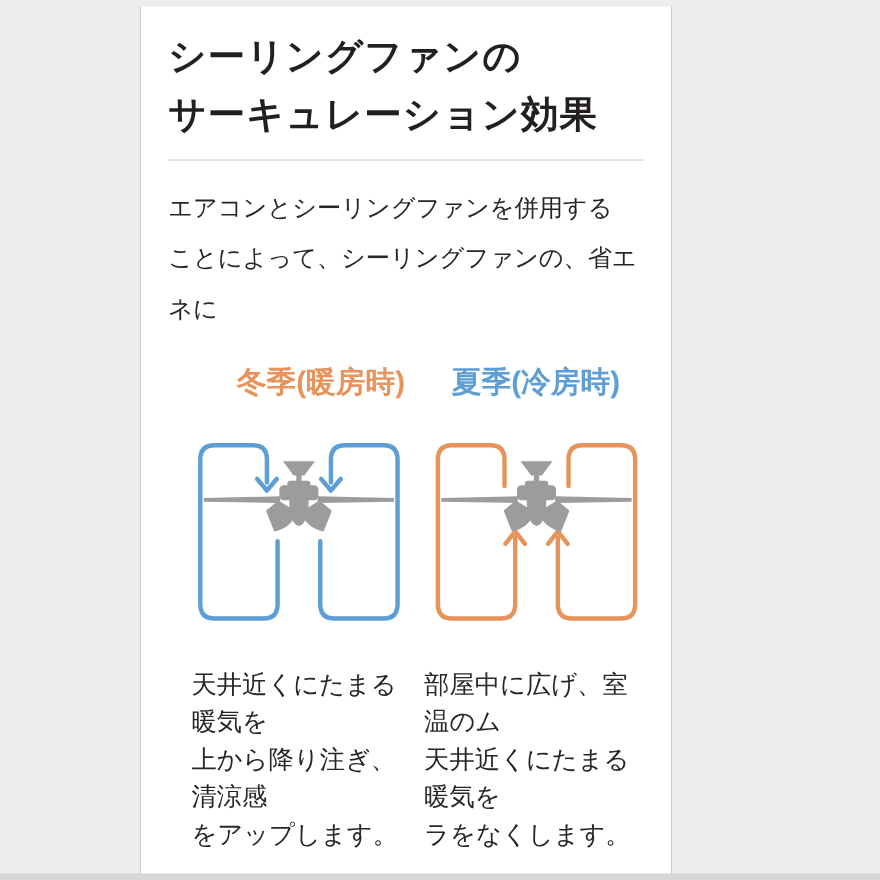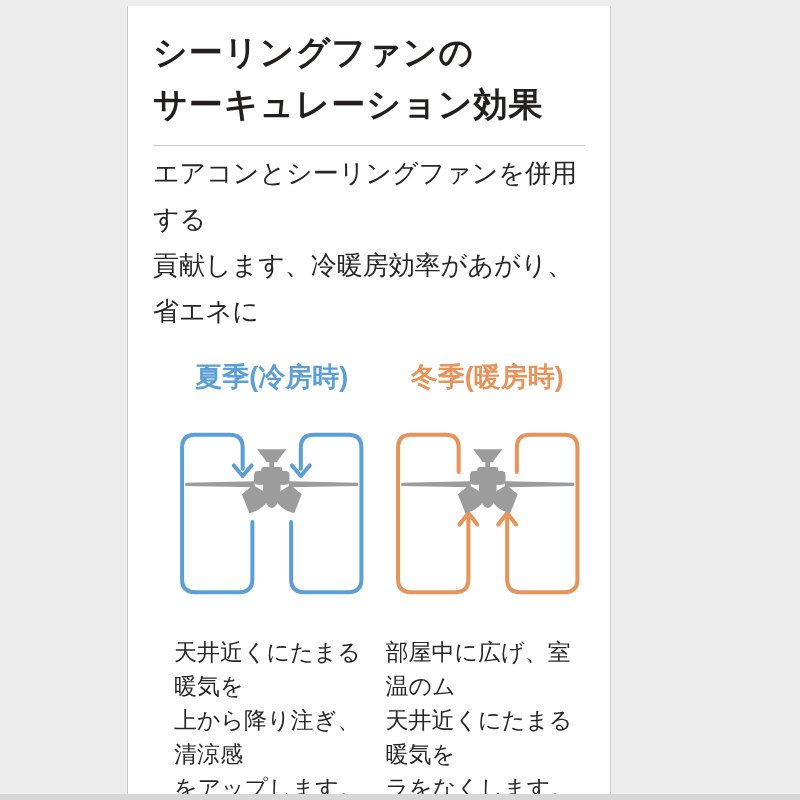--- a/index.html
+++ b/index.html
@@ -34,22 +34,22 @@
     color: #231f1f;
     letter-spacing: 1px;
   }
   .title-divider {
     margin-top: 15px;
     height: 1px;
     background: #cccccc;
     border: none;
   }
   .intro {
-    margin-top: 4px;
-    font-size: 26px;
+    margin-top: 20px;
+    font-size: 22px;
     line-height: 46px;
     color: #262626;
   }
   .labels-row {
     display: flex;
     margin-top: 26px;
     padding-left: 21px;
   }
   .label-col {
     width: 242px;
@@ -102,26 +102,26 @@
 
   <div class="title">
     <div>シーリングファンの</div>
     <div>サーキュレーション効果</div>
   </div>
 
   <div class="title-divider"></div>
 
   <div class="intro">
     <div>エアコンとシーリングファンを併用する</div>
-    <div>貢献します、冷暖房効率があがり、省エネに</div>
+    <div>ことによって、シーリングファンの、省エネに</div>
   </div>
 
   <div class="labels-row">
+    <div class="label-col winter">冬季(暖房時)</div>
     <div class="label-col summer">夏季(冷房時)</div>
-    <div class="label-col winter">冬季(暖房時)</div>
   </div>
 
   <div class="diagrams-row">
 
     <svg class="diagram summer" viewBox="0 0 242 215">
       <defs>
         <g id="fan">
           <polygon class="fan-fill" points="103,28 139,28 127,44 115,44"></polygon>
           <rect class="fan-fill" x="118" y="42" width="6" height="16"></rect>
           <rect class="fan-fill" x="108" y="50" width="26" height="8" rx="3"></rect>

